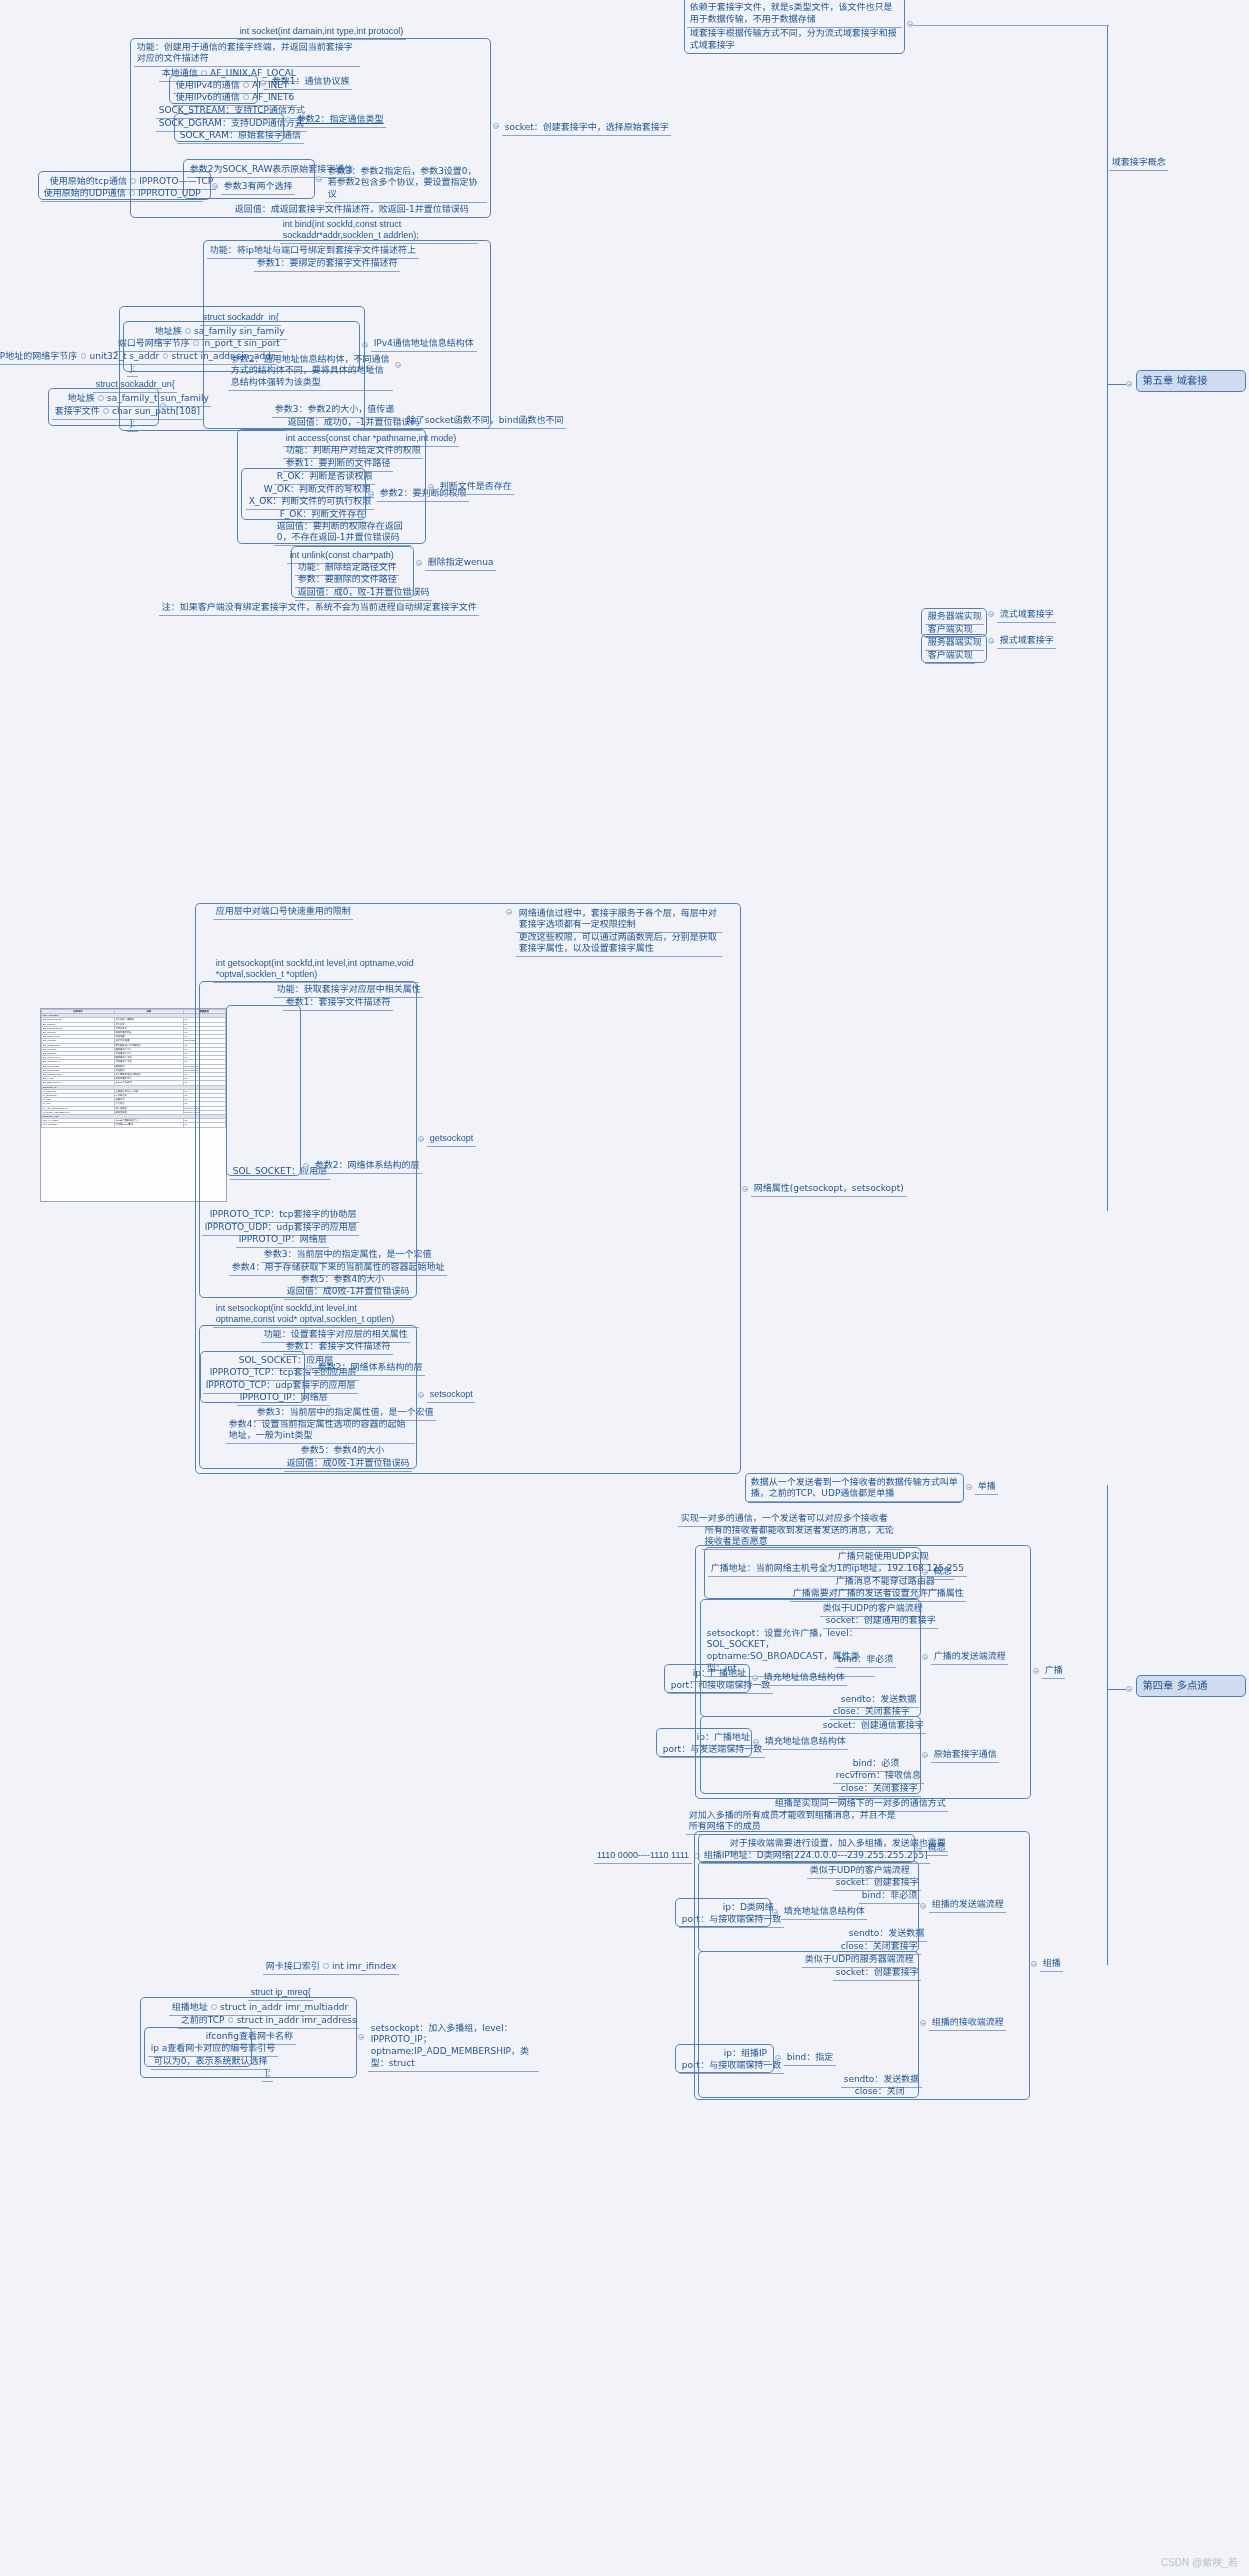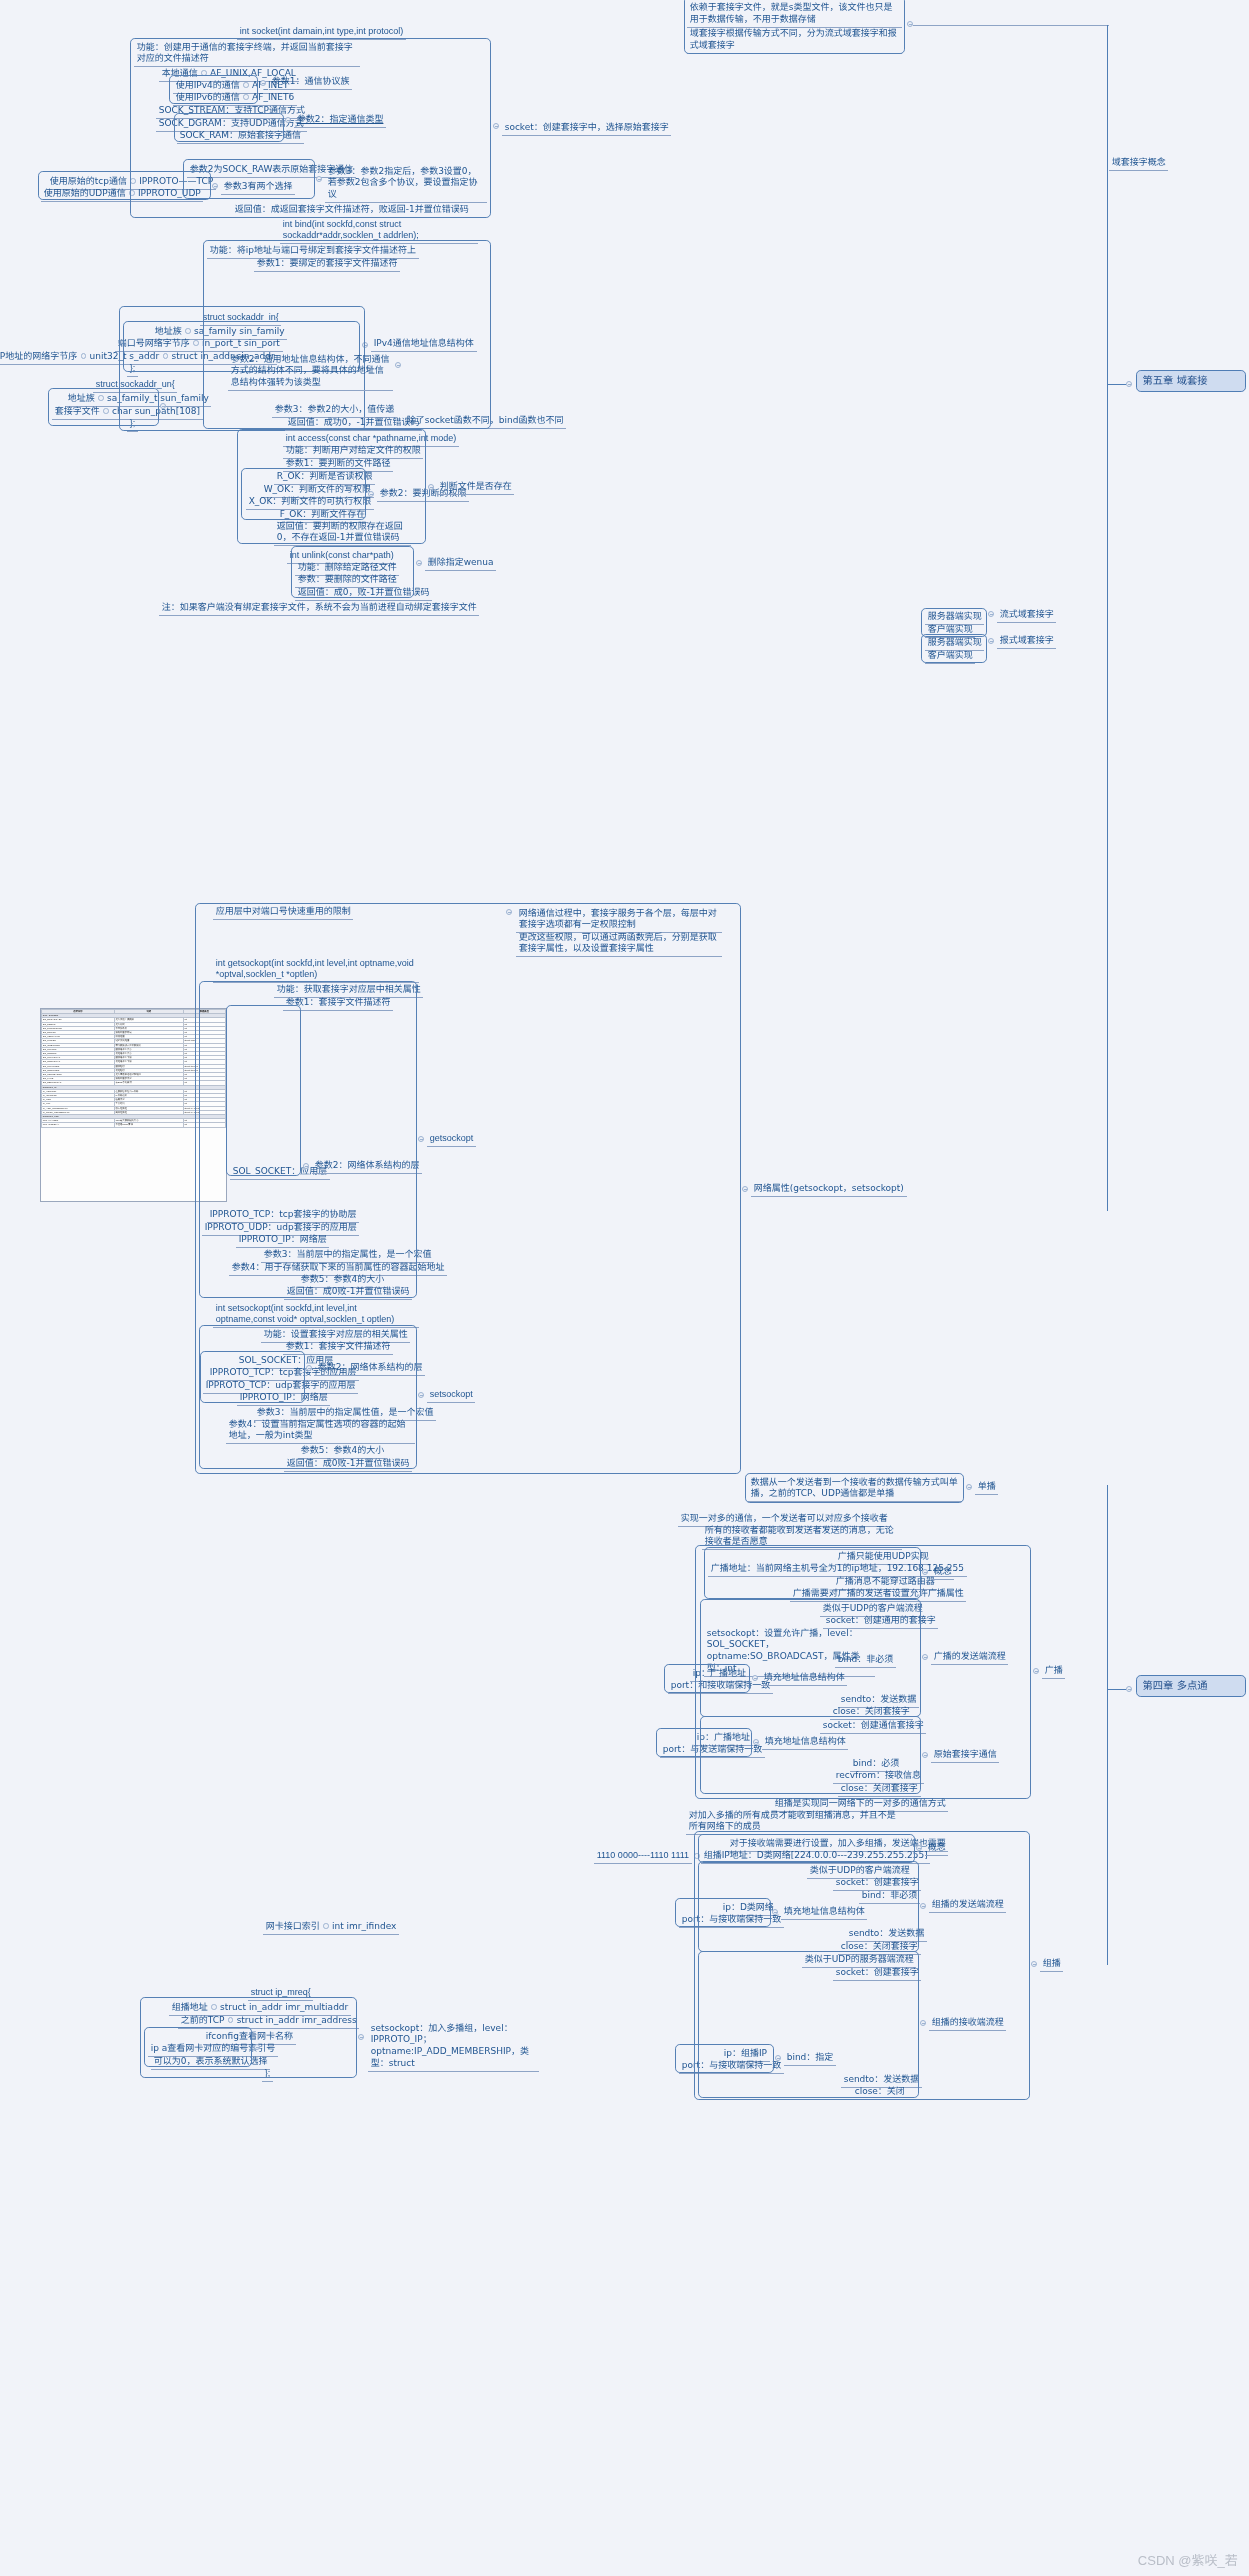--- a/index.html
+++ b/index.html
@@ -70,21 +70,21 @@
   .tbl{
     position:absolute;border:0.7px solid #9aa7bd;background:#fdfdfd;
     font-size:2.3px;line-height:3.2px;color:#333;overflow:hidden;
     font-family:"Liberation Sans",sans-serif;
   }
   .tbl table{border-collapse:collapse;width:100%;}
   .tbl td,.tbl th{border:0.3px solid #b9c2d0;padding:0 0.7px;white-space:nowrap;}
   .tbl .hdr{background:#e8eaf0;font-weight:bold;text-align:center;}
   .tbl .sec{background:#dfe3ec;font-weight:bold;}
   .watermark{
-    position:absolute;right:12.3px;bottom:6.9px;color:#b9bec8;font-size:13px;
+    position:absolute;right:12.3px;bottom:6.9px;color:#b9bec8;font-size:10px;
   }
   .cn{font-family:"DejaVu Sans","Liberation Sans",sans-serif;}
 </style>
 </head>
 <body>
 
 <div class="nd wrap cn" style="left:687px;top:1.4px;width:215px;">依赖于套接字文件，就是s类型文件，该文件也只是用于数据传输，不用于数据存储</div>
 <div class="nd wrap cn" style="left:687px;top:27.4px;width:215px;">域套接字根据传输方式不同，分为流式域套接字和报式域套接字</div>
 <div class="box" style="left:684px;top:-4.1px;width:221px;height:58px;"></div>
 <span class="dot" style="left:907px;top:21px;"></span>
@@ -487,21 +487,21 @@
   <span>组播地址</span><span class="idot"></span><span>struct in_addr imr_multiaddr</span>
 </div>
 <div class="nd cn" style="left:178px;top:2014px;">
   <span>之前的TCP</span><span class="idot"></span><span>struct in_addr imr_address</span>
 </div>
 <div class="nd cn" style="left:203px;top:2030px;">ifconfig查看网卡名称</div>
 <div class="nd cn" style="left:148px;top:2042px;">ip a查看网卡对应的编号索引号</div>
 <div class="nd cn" style="left:151px;top:2055px;">可以为0，表示系统默认选择</div>
 <div class="box" style="left:144px;top:2027px;width:108px;height:40px;"></div>
 <span class="dot" style="left:254px;top:2044px;"></span>
-<div class="nd cn" style="left:263px;top:1920px;">
+<div class="nd cn" style="left:263px;top:1960px;">
   <span>网卡接口索引</span><span class="idot"></span><span>int imr_ifindex</span>
 </div>
 <div class="nd" style="left:262px;top:2067px;">};</div>
 <div class="box" style="left:140px;top:1997px;width:217px;height:81px;"></div>
 <span class="dot" style="left:358px;top:2034px;"></span>
 
 <div class="nd wrap cn" style="left:368px;top:2022px;width:171px;">setsockopt：加入多播组，level：IPPROTO_IP；optname:IP_ADD_MEMBERSHIP，类型：struct</div>
 <div class="nd cn" style="left:721px;top:2047px;">ip：组播IP</div>
 <div class="nd cn" style="left:679px;top:2059px;">port：与接收端保持一致</div>
 <div class="box" style="left:675px;top:2044px;width:99px;height:29px;"></div>

